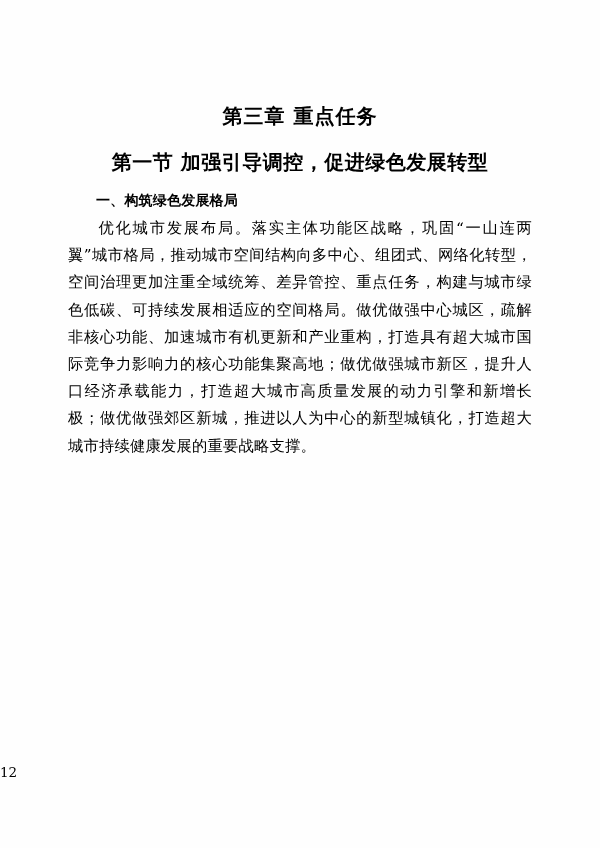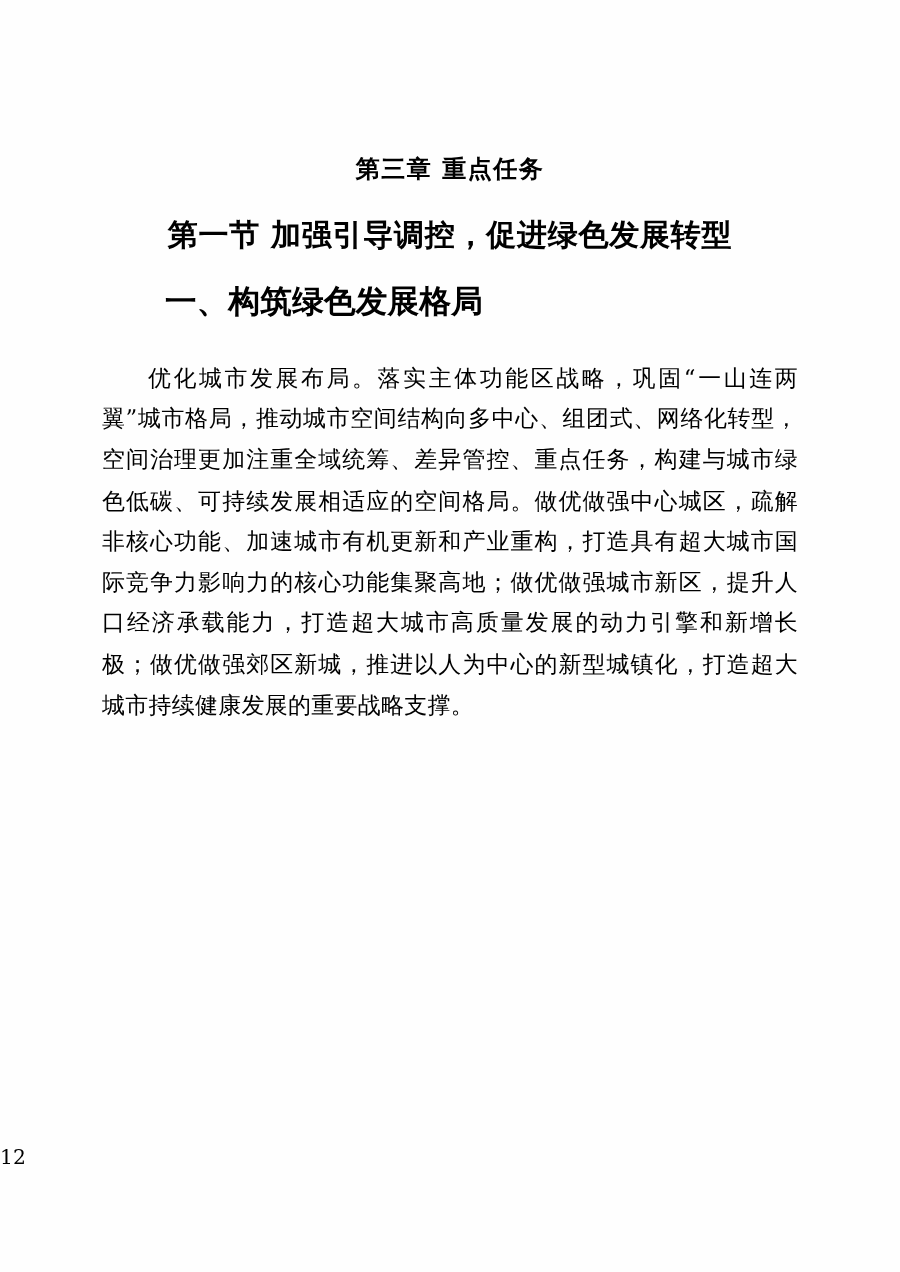--- a/index.html
+++ b/index.html
@@ -19,21 +19,21 @@
     height: 848px;
     box-sizing: border-box;
     padding: 0 68px;
     background: #fefefe;
   }
   .spacer-top {
     height: 100px;
   }
   .chapter-title {
     text-align: center;
-    font-size: 16px;
+    font-size: 20px;
     font-weight: bold;
     letter-spacing: 1px;
     margin: 0 0 14px 0;
     line-height: 1.6;
   }
   .section-title {
     text-align: center;
     font-size: 20px;
     font-weight: bold;
     letter-spacing: 0.5px;
@@ -43,23 +43,23 @@
   p.body-text {
     font-size: 15.3px;
     line-height: 1.78;
     margin: 0 0 2px 0;
     text-align: justify;
     text-justify: inter-ideograph;
     text-indent: 2em;
     letter-spacing: 0.2px;
   }
   .subhead {
-    font-size: 21px;
+    font-size: 14px;
     line-height: 1.78;
-    margin: 6px 0 20px 0;
+    margin: 6px 0 2px 0;
     text-indent: 2em;
     font-weight: bold;
     letter-spacing: 0.2px;
   }
   .lead {
     font-weight: normal;
   }
   .page-number {
     position: absolute;
     left: 0;

